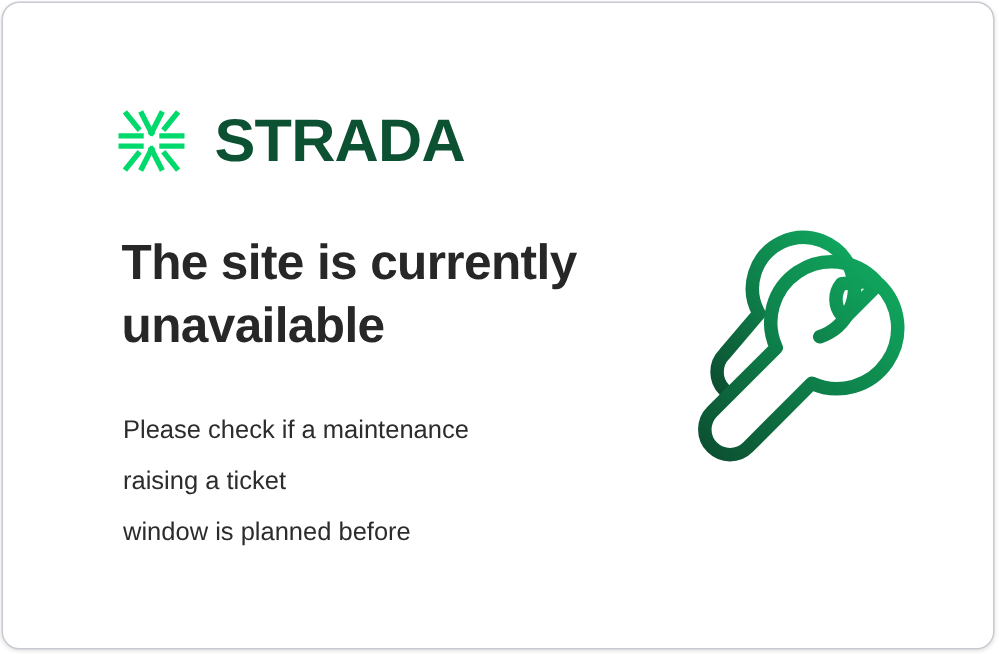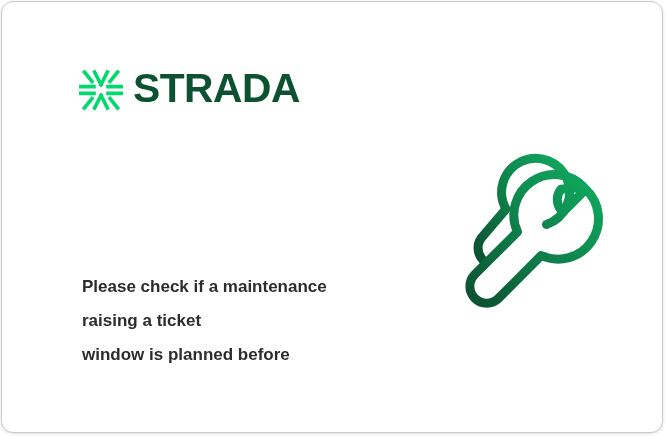--- a/index.html
+++ b/index.html
@@ -30,21 +30,22 @@
     box-shadow: 0 1px 3px rgba(40,44,55,0.14);
     overflow: hidden;
   }
 
   
   .logo-row {
     position: absolute;
     left: 77px;
     top: 66px;
     display: flex;
-    gap: 10px;
+    align-items: center;
+    gap: 20px;
     height: 52px;
   }
   .logo-mark {
     width: 44px;
     height: 44px;
     display: block;
     flex: 0 0 auto;
   }
   .logo-word {
     font-family: "Liberation Sans", sans-serif;
@@ -72,21 +73,21 @@
     margin: 0;
   }
 
   
   .bodycopy {
     position: absolute;
     left: 80px;
     top: 268px;
     width: 320px;
     font-size: 17px;
-    font-weight: bold;
+    font-weight: normal;
     line-height: 2.0;
     color: #2c2c2c;
     margin: 0;
   }
   .bodycopy span { display: block; }
 
   
   .wrench-wrap {
     position: absolute;
     left: 452px;
@@ -121,20 +122,21 @@
           <line x1="38.6" y1="4.0" x2="31.0" y2="13.4"></line>
 
           <line x1="5.4" y1="40.0" x2="13.0" y2="30.6"></line>
           <line x1="38.6" y1="40.0" x2="31.0" y2="30.6"></line>
         </g>
       </svg>
     </span>
     <span class="logo-word">STRADA</span>
   </div>
 
+  <h1 class="headline">The site is currently unavailable</h1>
 
   <p class="bodycopy">
     <span>Please check if a maintenance</span>
     <span>raising a ticket</span>
     <span>window is planned before</span>
   </p>
 
   <div class="wrench-wrap">
     <svg viewBox="0 0 170 165" aria-hidden="true">
       <defs>

